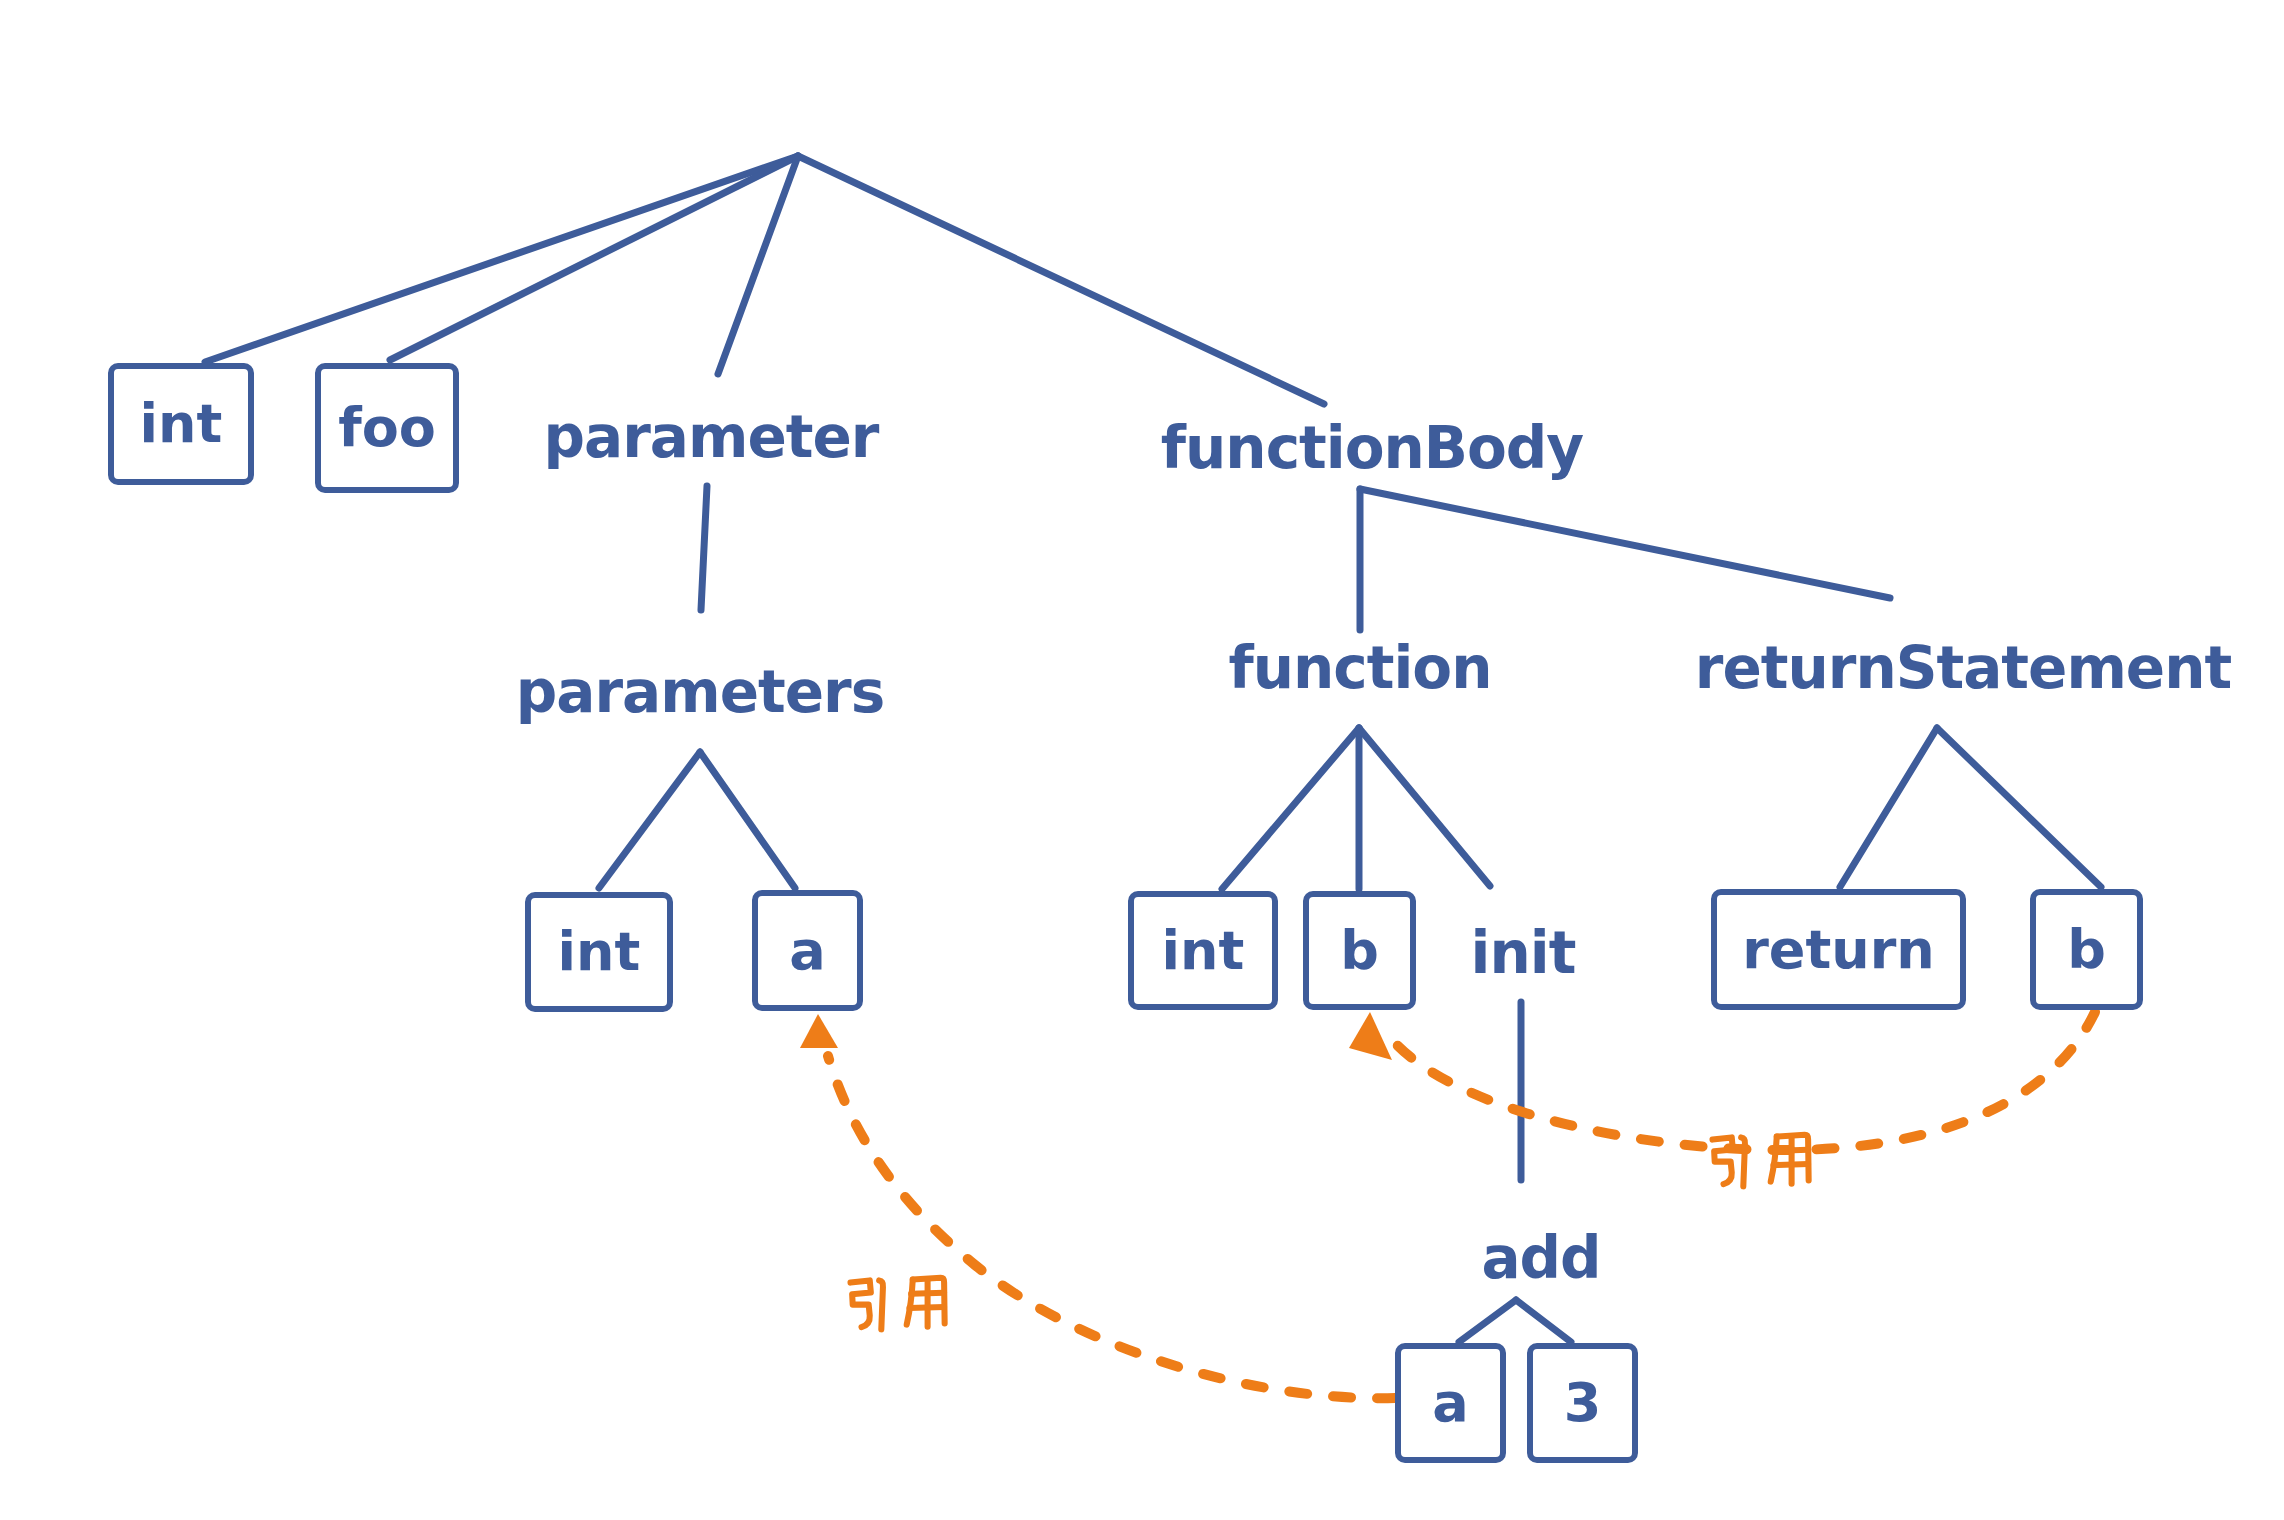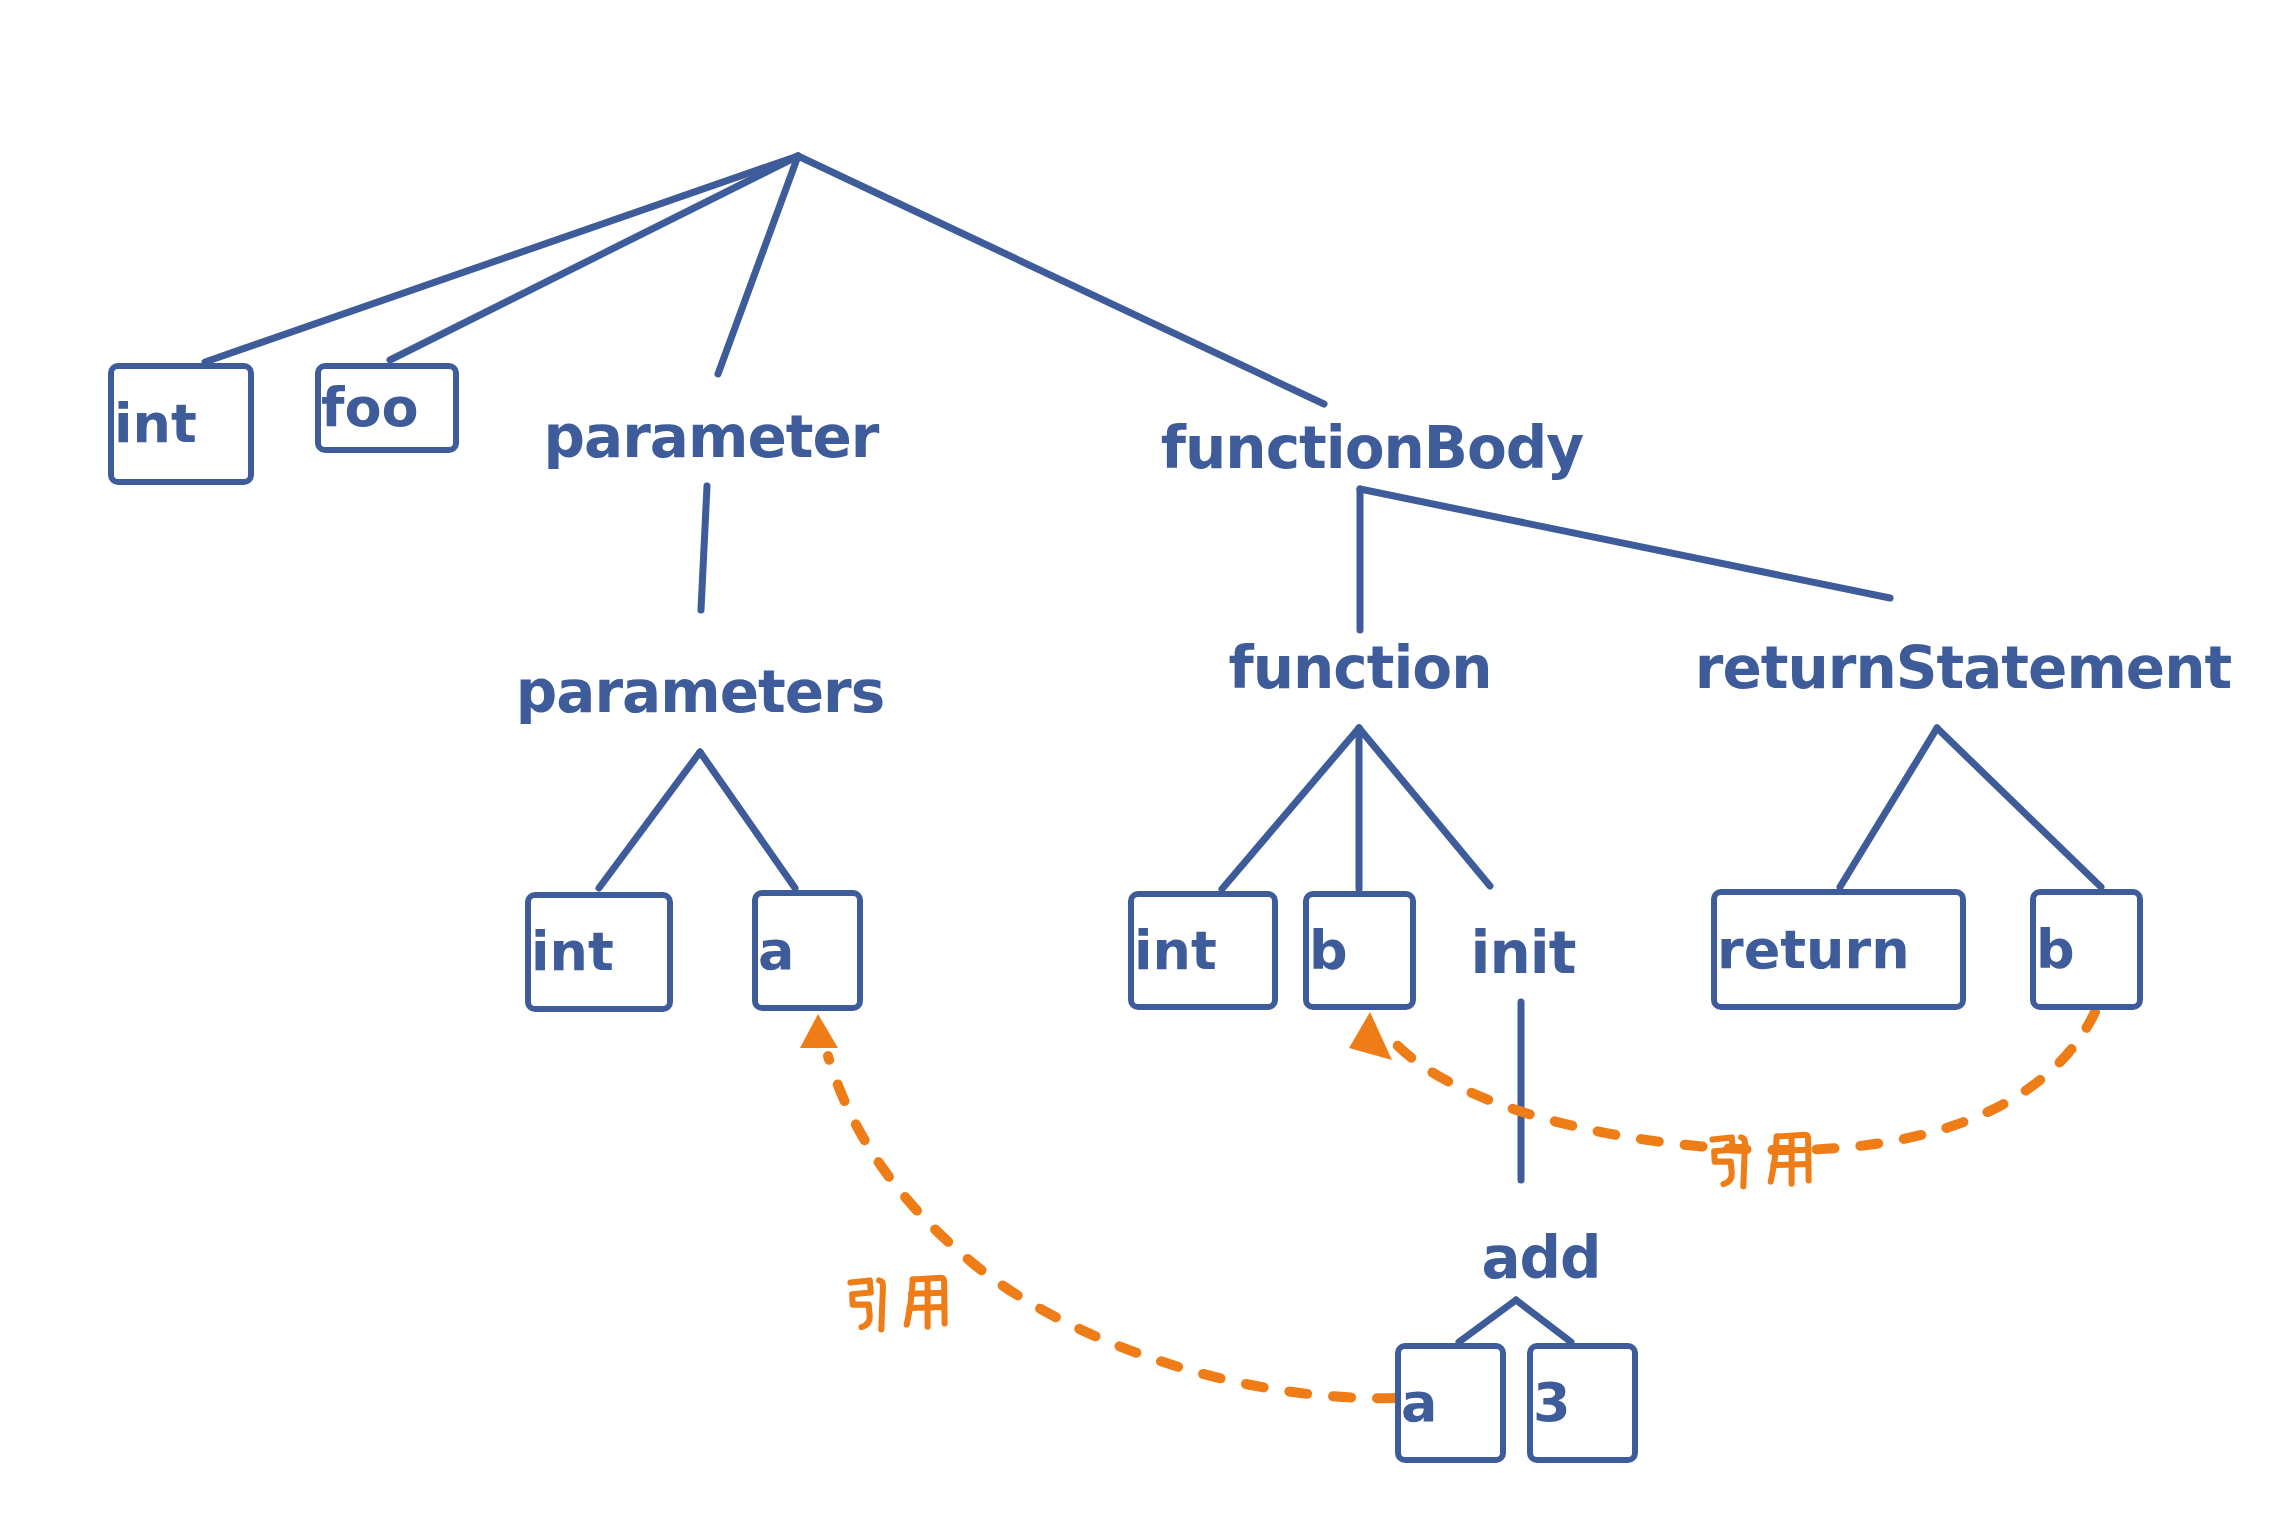--- a/index.html
+++ b/index.html
@@ -24,21 +24,21 @@
     letter-spacing:-1px;
     white-space:nowrap;
     line-height:1;
   }
   .bnode{
     position:absolute;
     box-sizing:border-box;
     border:6px solid var(--blue);
     border-radius:10px;
     background:#ffffff;
-    display:flex;align-items:center;
+    display:flex;align-items:center;justify-content:center;
     color:var(--blue);
     font-weight:bold;
     font-size:54px;
     line-height:1;
   }
   .edge{stroke:var(--blue);stroke-width:7;stroke-linecap:round;fill:none;}
   .ref{
     stroke:var(--orange);
     stroke-width:10;
     stroke-linecap:round;
@@ -122,21 +122,21 @@
   <div class="tnode" style="left:1372px;top:448px">functionBody</div>
   <div class="tnode" style="left:700px;top:692px">parameters</div>
   <div class="tnode" style="left:1360px;top:668px">function</div>
   <div class="tnode" style="left:1963px;top:668px">returnStatement</div>
   <div class="tnode" style="left:1523px;top:953px">init</div>
   <div class="tnode" style="left:1541px;top:1258px">add</div>
 
   <div class="bnode" style="left:108px;top:363px;width:146px;height:122px">
     <span>int</span>
   </div>
-  <div class="bnode" style="left:315px;top:363px;width:144px;height:90px">
+  <div class="bnode" style="left:315px;top:363px;width:144px;height:130px">
     <span>foo</span>
   </div>
   <div class="bnode" style="left:525px;top:892px;width:148px;height:120px">
     <span>int</span>
   </div>
   <div class="bnode" style="left:752px;top:890px;width:111px;height:121px">
     <span>a</span>
   </div>
   <div class="bnode" style="left:1128px;top:891px;width:150px;height:119px">
     <span>int</span>

